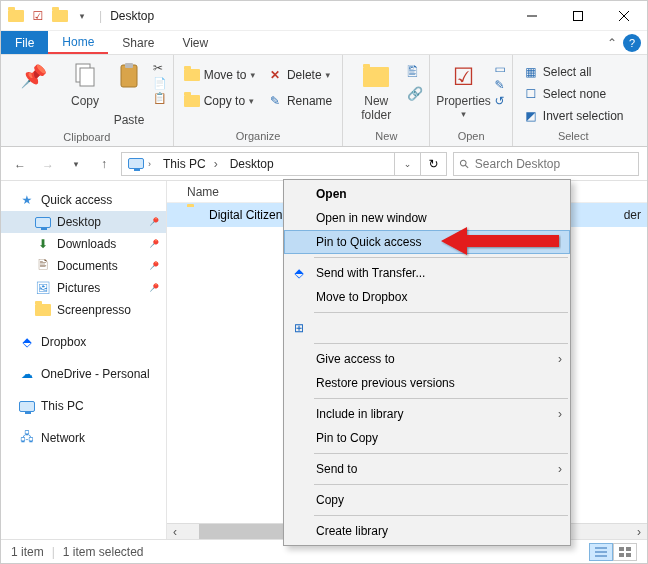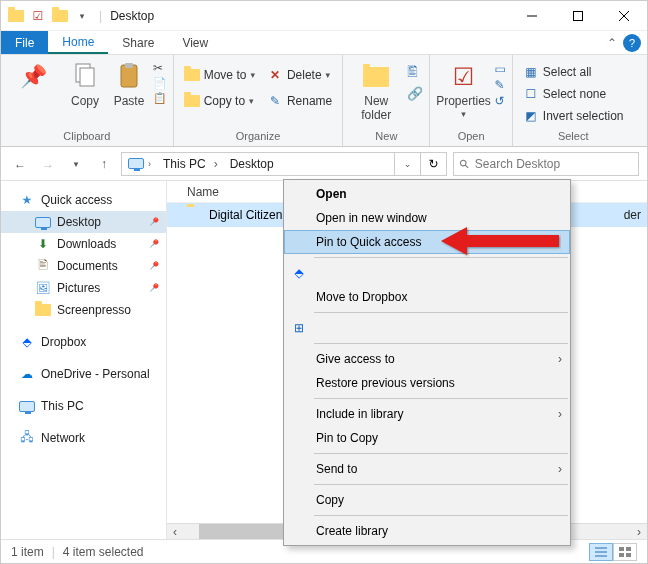--- a/index.html
+++ b/index.html
@@ -10,21 +10,21 @@
 .titlebar .tb-icons { display: flex; align-items: center; gap: 4px; padding: 0 6px; }
 .tb-small { width: 18px; height: 18px; display: flex; align-items: center; justify-content: center; }
 .titlebar .title { padding-left: 6px; color: #222; }
 .titlebar .winctrl { margin-left: auto; display: flex; }
 .winbtn { width: 46px; height: 30px; display: flex; align-items: center; justify-content: center; }
 
 
 .menutabs { height: 24px; display: flex; align-items: stretch; background: #fff; border-bottom: 1px solid #e1e1e1; }
 .filetab { background: #1979ca; color: #fff; padding: 4px 14px; display: flex; align-items: center; }
 .tab { padding: 4px 14px; display: flex; align-items: center; color: #444; }
-.tab.active { border-bottom: 2px solid #0f766e; color: #1979ca; }
+.tab.active { border-bottom: 2px solid #ef4444; color: #1979ca; }
 .menutabs .spacer { flex: 1; }
 .helpbtn { width: 18px; height: 18px; border-radius: 50%; background: #1979ca; color: #fff; display: flex; align-items: center; justify-content: center; font-size: 11px; margin: 3px 6px 0 0; }
 
 
 .ribbon { height: 92px; display: flex; background: #f5f6f7; border-bottom: 1px solid #ccc; }
 .group { border-right: 1px solid #d8d8d8; padding: 4px 6px; display: flex; flex-direction: column; }
 .group .body { flex: 1; display: flex; align-items: flex-start; gap: 4px; }
 .group .label { text-align: center; color: #666; font-size: 11px; padding-top: 1px; }
 .bigbtn { display: flex; flex-direction: column; align-items: center; width: 54px; padding: 2px; color: #444; text-align: center; line-height: 1.15; }
 .bigbtn .ico { width: 32px; height: 32px; margin-bottom: 2px; display: flex; align-items: center; justify-content: center; }
@@ -139,21 +139,21 @@
       </div>
       <div class="bigbtn" style="width:40px;">
         <span class="ico">
             <svg width="24" height="28">
               <rect x="3" y="1" width="14" height="18" fill="#fff" stroke="#888"></rect>
               <rect x="7" y="5" width="14" height="18" fill="#fff" stroke="#888"></rect>
             </svg>
           </span>
         <span>Copy</span>
       </div>
-      <div class="bigbtn" style="width:40px;">
+      <div class="bigbtn" style="width:40px;gap:19px;">
         <span class="ico">
             <svg width="24" height="28">
               <rect x="4" y="2" width="16" height="22" rx="2" fill="#d9a44a" stroke="#a77a2e"></rect>
               <rect x="8" y="0" width="8" height="5" rx="1" fill="#bbb"></rect>
             </svg>
           </span>
         <span>Paste</span>
       </div>
       <div class="smallcol" style="padding-top:2px;">
         <span class="ico" style="color:#444;">✂</span>
@@ -343,21 +343,21 @@
       <div class="thumb"></div>
       <div style="flex:1"></div>
       <div class="arrow">›</div>
     </div>
   </div>
 </div>
 
 <div class="status">
   <span>1 item</span>
   <span class="divider">|</span>
-  <span>4 item selected</span>
+  <span>1 item selected</span>
   <div class="viewbtns">
     <div class="viewbtn active">
         <svg width="12" height="10">
           <line x1="0" y1="1" x2="12" y2="1" stroke="#2a6db3"></line>
           <line x1="0" y1="5" x2="12" y2="5" stroke="#2a6db3"></line>
           <line x1="0" y1="9" x2="12" y2="9" stroke="#2a6db3"></line>
         </svg>
       </div>
     <div class="viewbtn">
         <svg width="12" height="10">
@@ -376,20 +376,21 @@
     </div>
   <div class="ctxitem">
       <span>Open in new window</span>
     </div>
   <div class="ctxitem hover">
       <span>Pin to Quick access</span>
     </div>
   <div class="ctxsep"></div>
   <div class="ctxitem">
       <span class="ci-ico" style="color:#0061ff;">⬘</span>
+      <span>Send with Transfer...</span>
     </div>
   <div class="ctxitem">
       <span>Move to Dropbox</span>
     </div>
   <div class="ctxsep"></div>
   <div class="ctxitem">
       <span class="ci-ico" style="color:#1565c0;">⊞</span>
     </div>
   <div class="ctxsep"></div>
   <div class="ctxitem">

